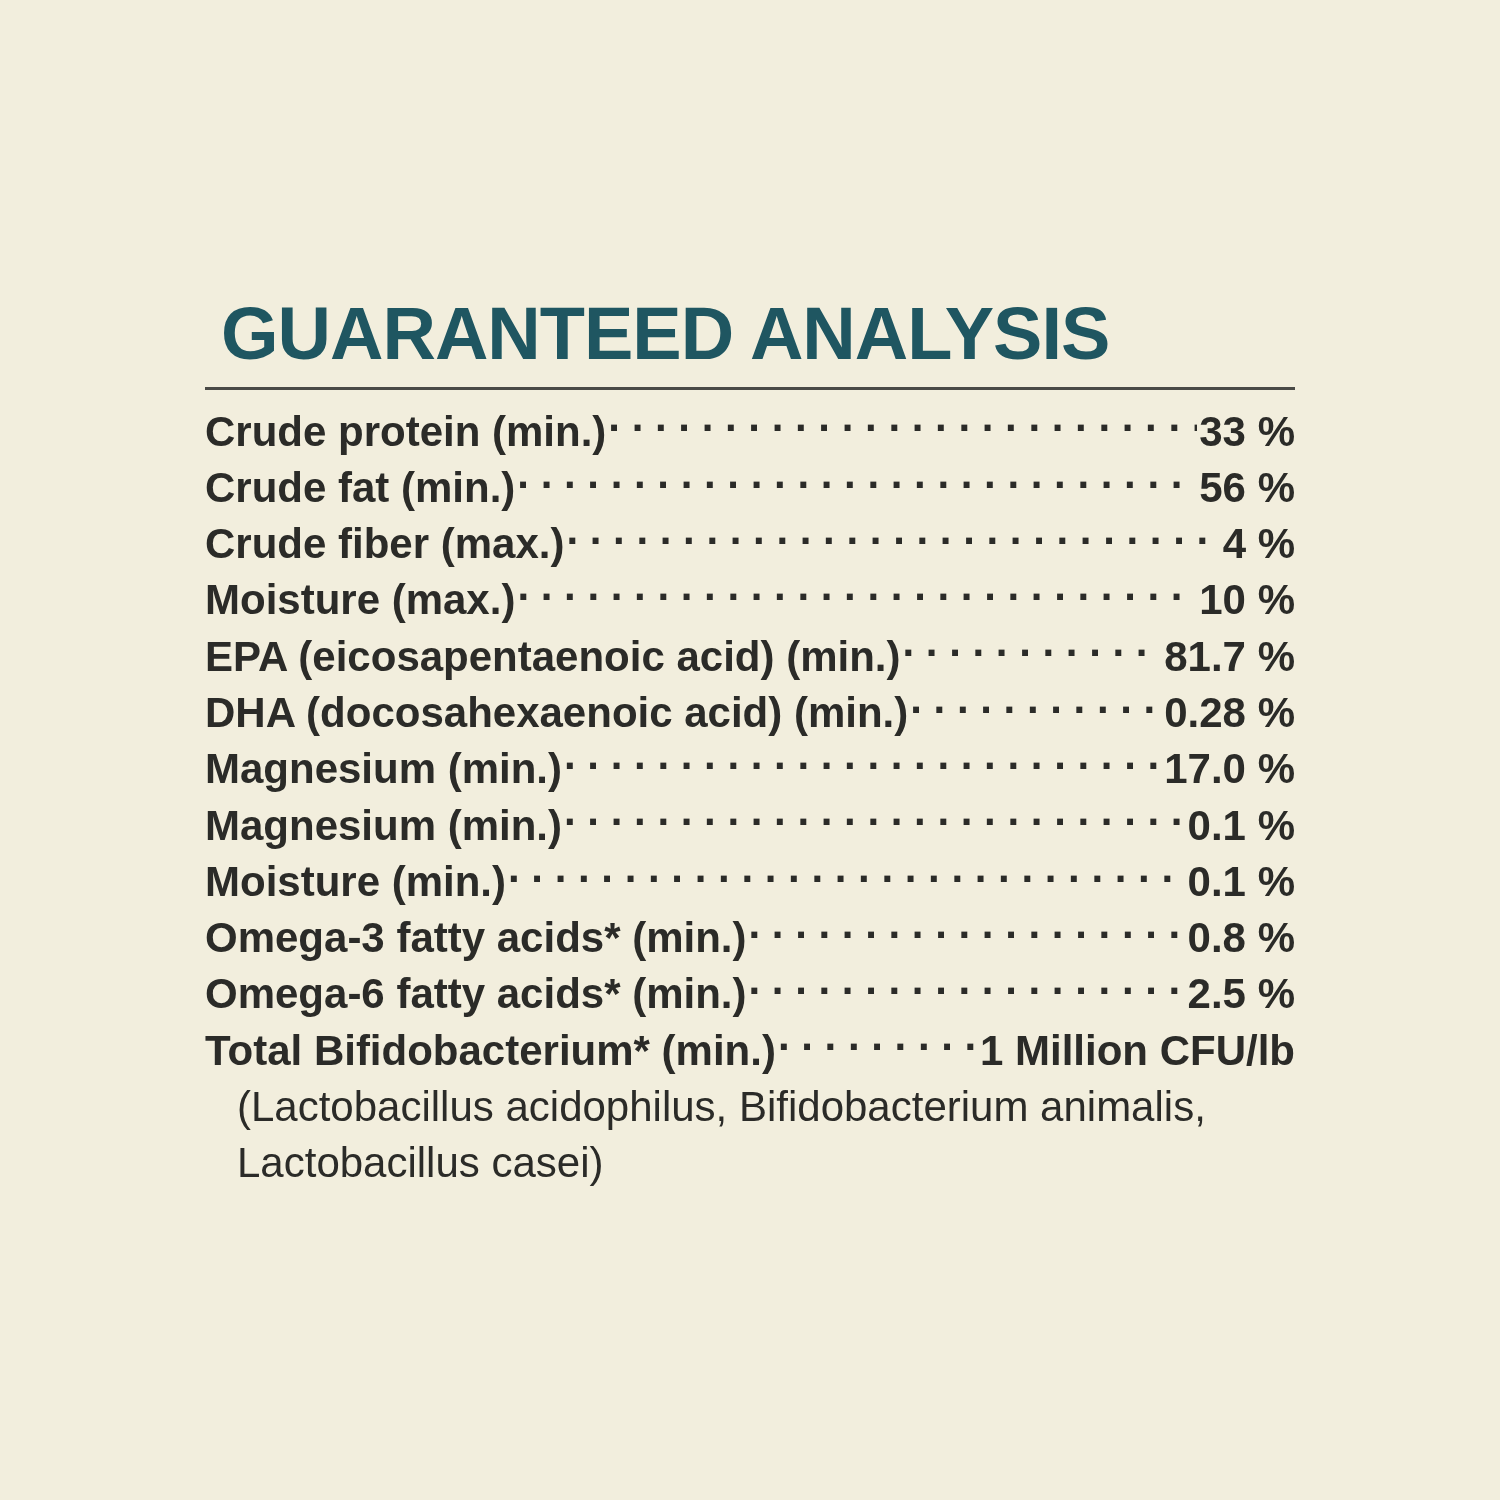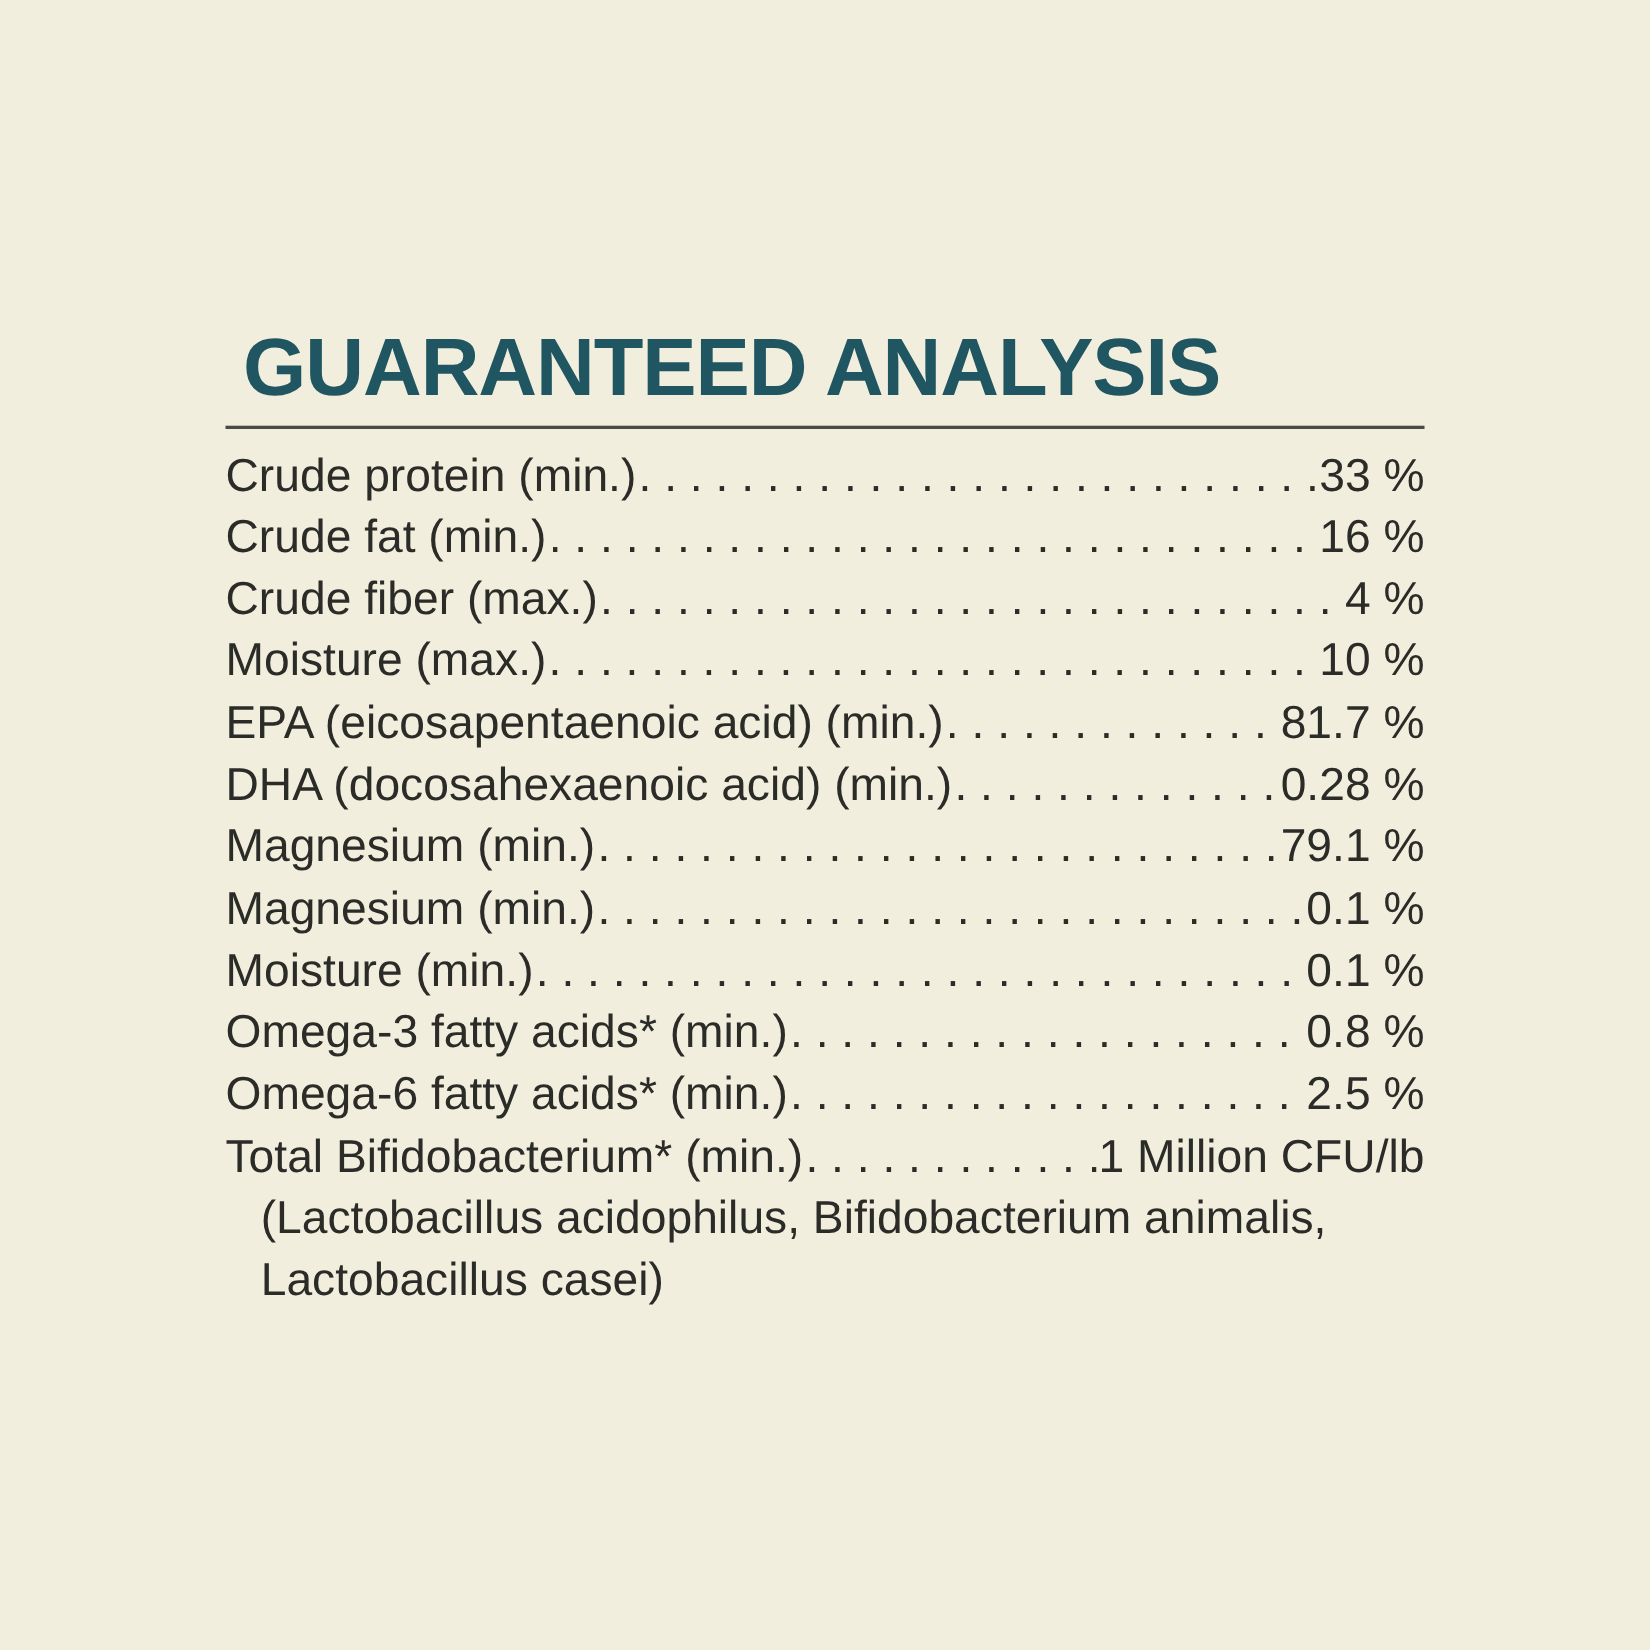--- a/index.html
+++ b/index.html
@@ -34,23 +34,24 @@
     width: 100%;
     margin-bottom: 14px;
   }
   .rows {
     font-size: 42px;
     color: #2b2b28;
     line-height: 1.34;
   }
   .row {
     display: flex;
-    align-items: flex-end;
+    align-items: flex-start;
     width: 100%;
     white-space: nowrap;
+    font-weight: bold;
   }
   .row .label {
     flex: 0 0 auto;
   }
   .row .leader {
     flex: 1 1 auto;
     overflow: hidden;
     margin: 0 2px;
     position: relative;
     height: 1em;
@@ -84,21 +85,21 @@
   <div class="rule"></div>
   <div class="rows">
       <div class="row">
         <span class="label">Crude protein (min.)</span>
         <span class="leader"></span>
         <span class="value">33 %</span>
       </div>
       <div class="row">
         <span class="label">Crude fat (min.)</span>
         <span class="leader"></span>
-        <span class="value">16 %</span>
+        <span class="value">56 %</span>
       </div>
       <div class="row">
         <span class="label">Crude fiber (max.)</span>
         <span class="leader"></span>
         <span class="value">4 %</span>
       </div>
       <div class="row">
         <span class="label">Moisture (max.)</span>
         <span class="leader"></span>
         <span class="value">10 %</span>
@@ -109,21 +110,21 @@
         <span class="value">81.7 %</span>
       </div>
       <div class="row">
         <span class="label">DHA (docosahexaenoic acid) (min.)</span>
         <span class="leader"></span>
         <span class="value">0.28 %</span>
       </div>
       <div class="row">
         <span class="label">Magnesium (min.)</span>
         <span class="leader"></span>
-        <span class="value">79.1 %</span>
+        <span class="value">17.0 %</span>
       </div>
       <div class="row">
         <span class="label">Magnesium (min.)</span>
         <span class="leader"></span>
         <span class="value">0.1 %</span>
       </div>
       <div class="row">
         <span class="label">Moisture (min.)</span>
         <span class="leader"></span>
         <span class="value">0.1 %</span>

